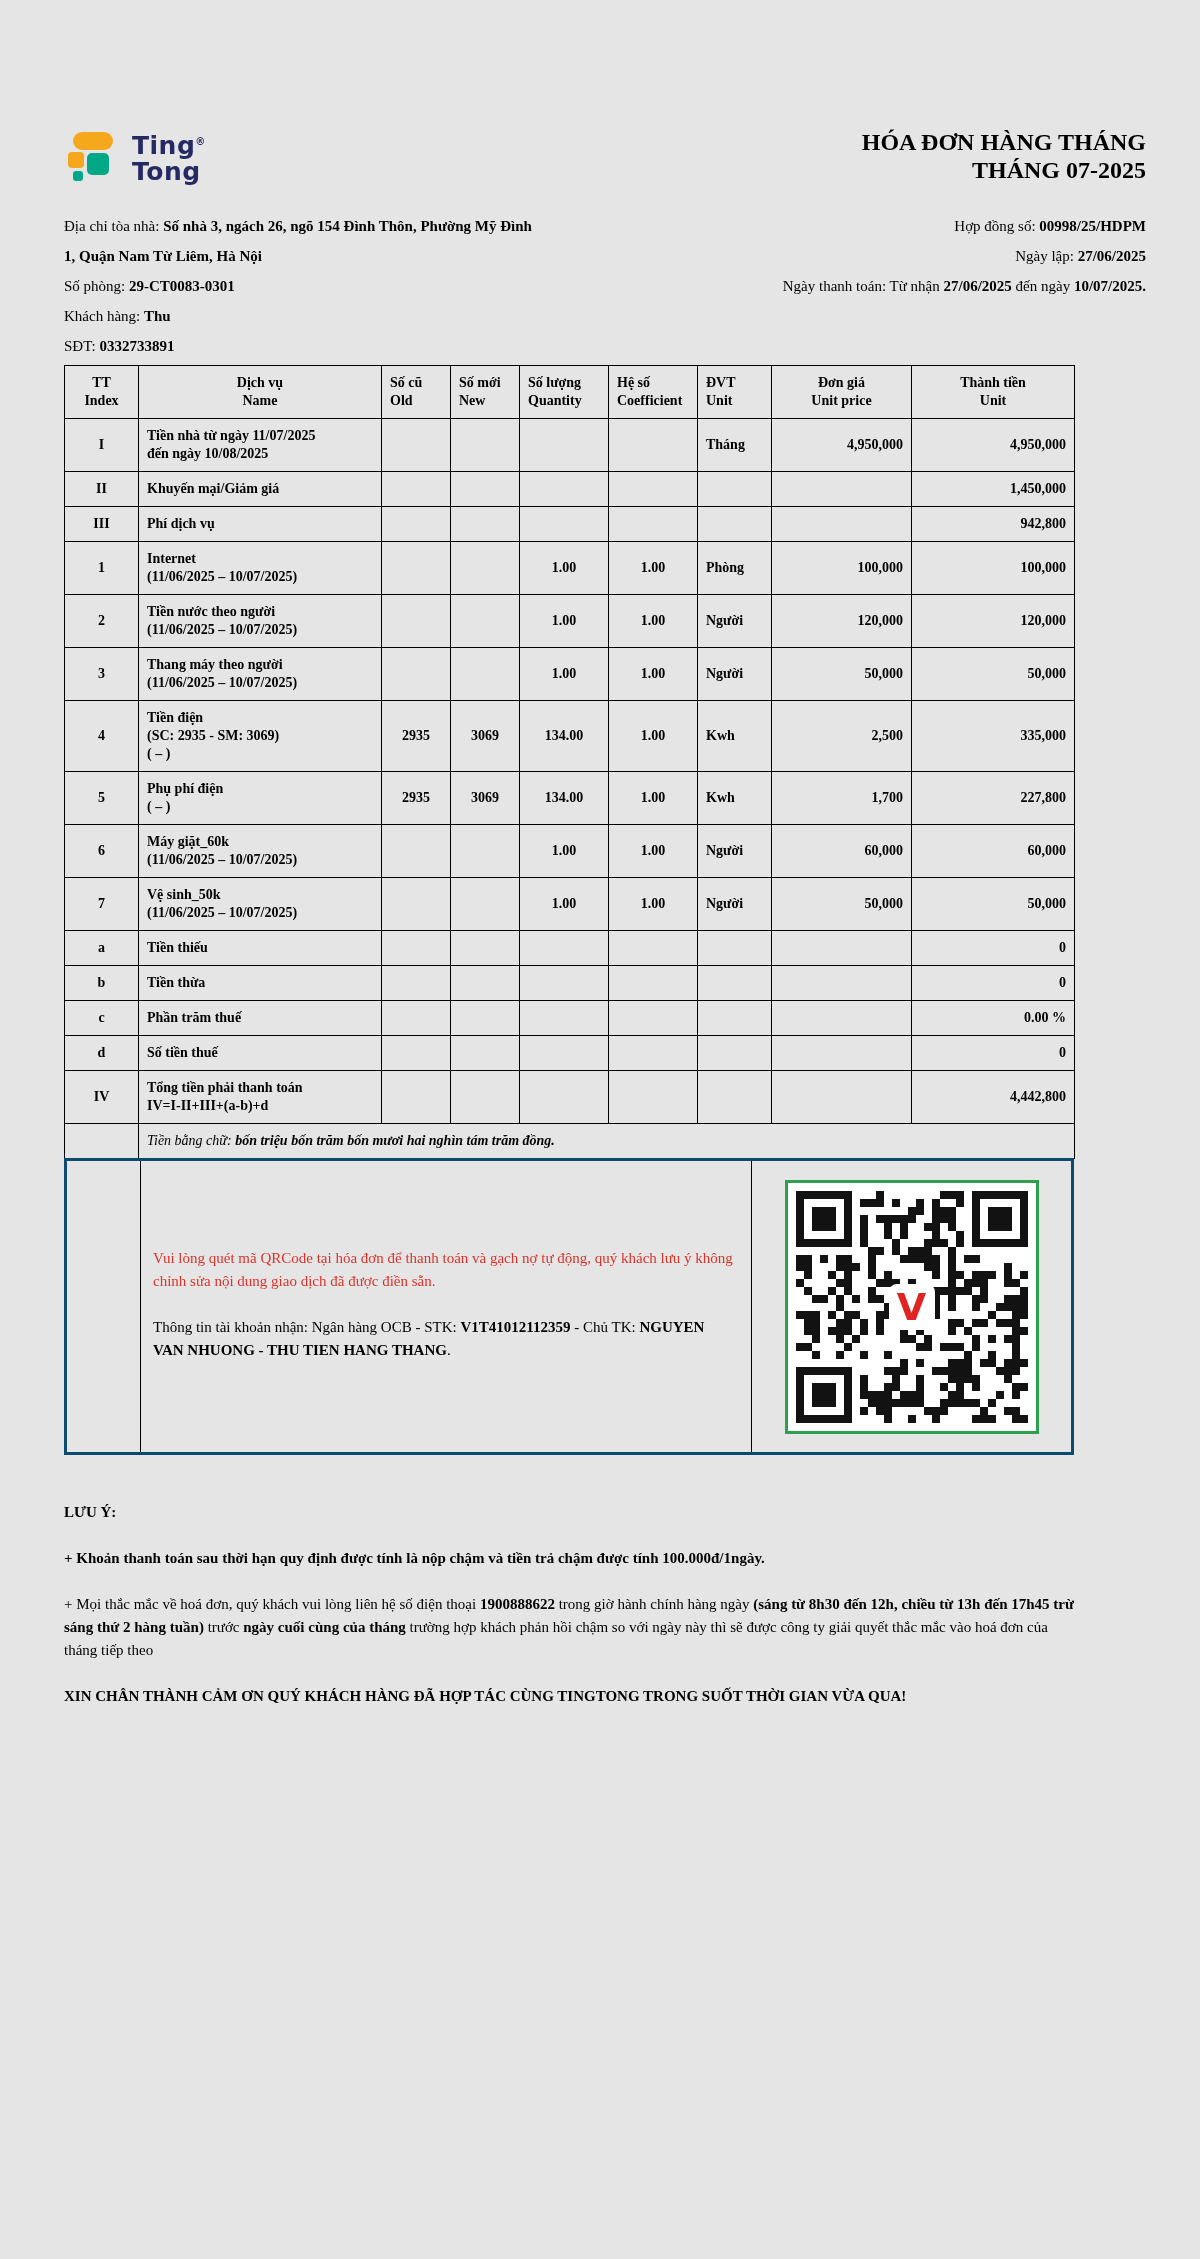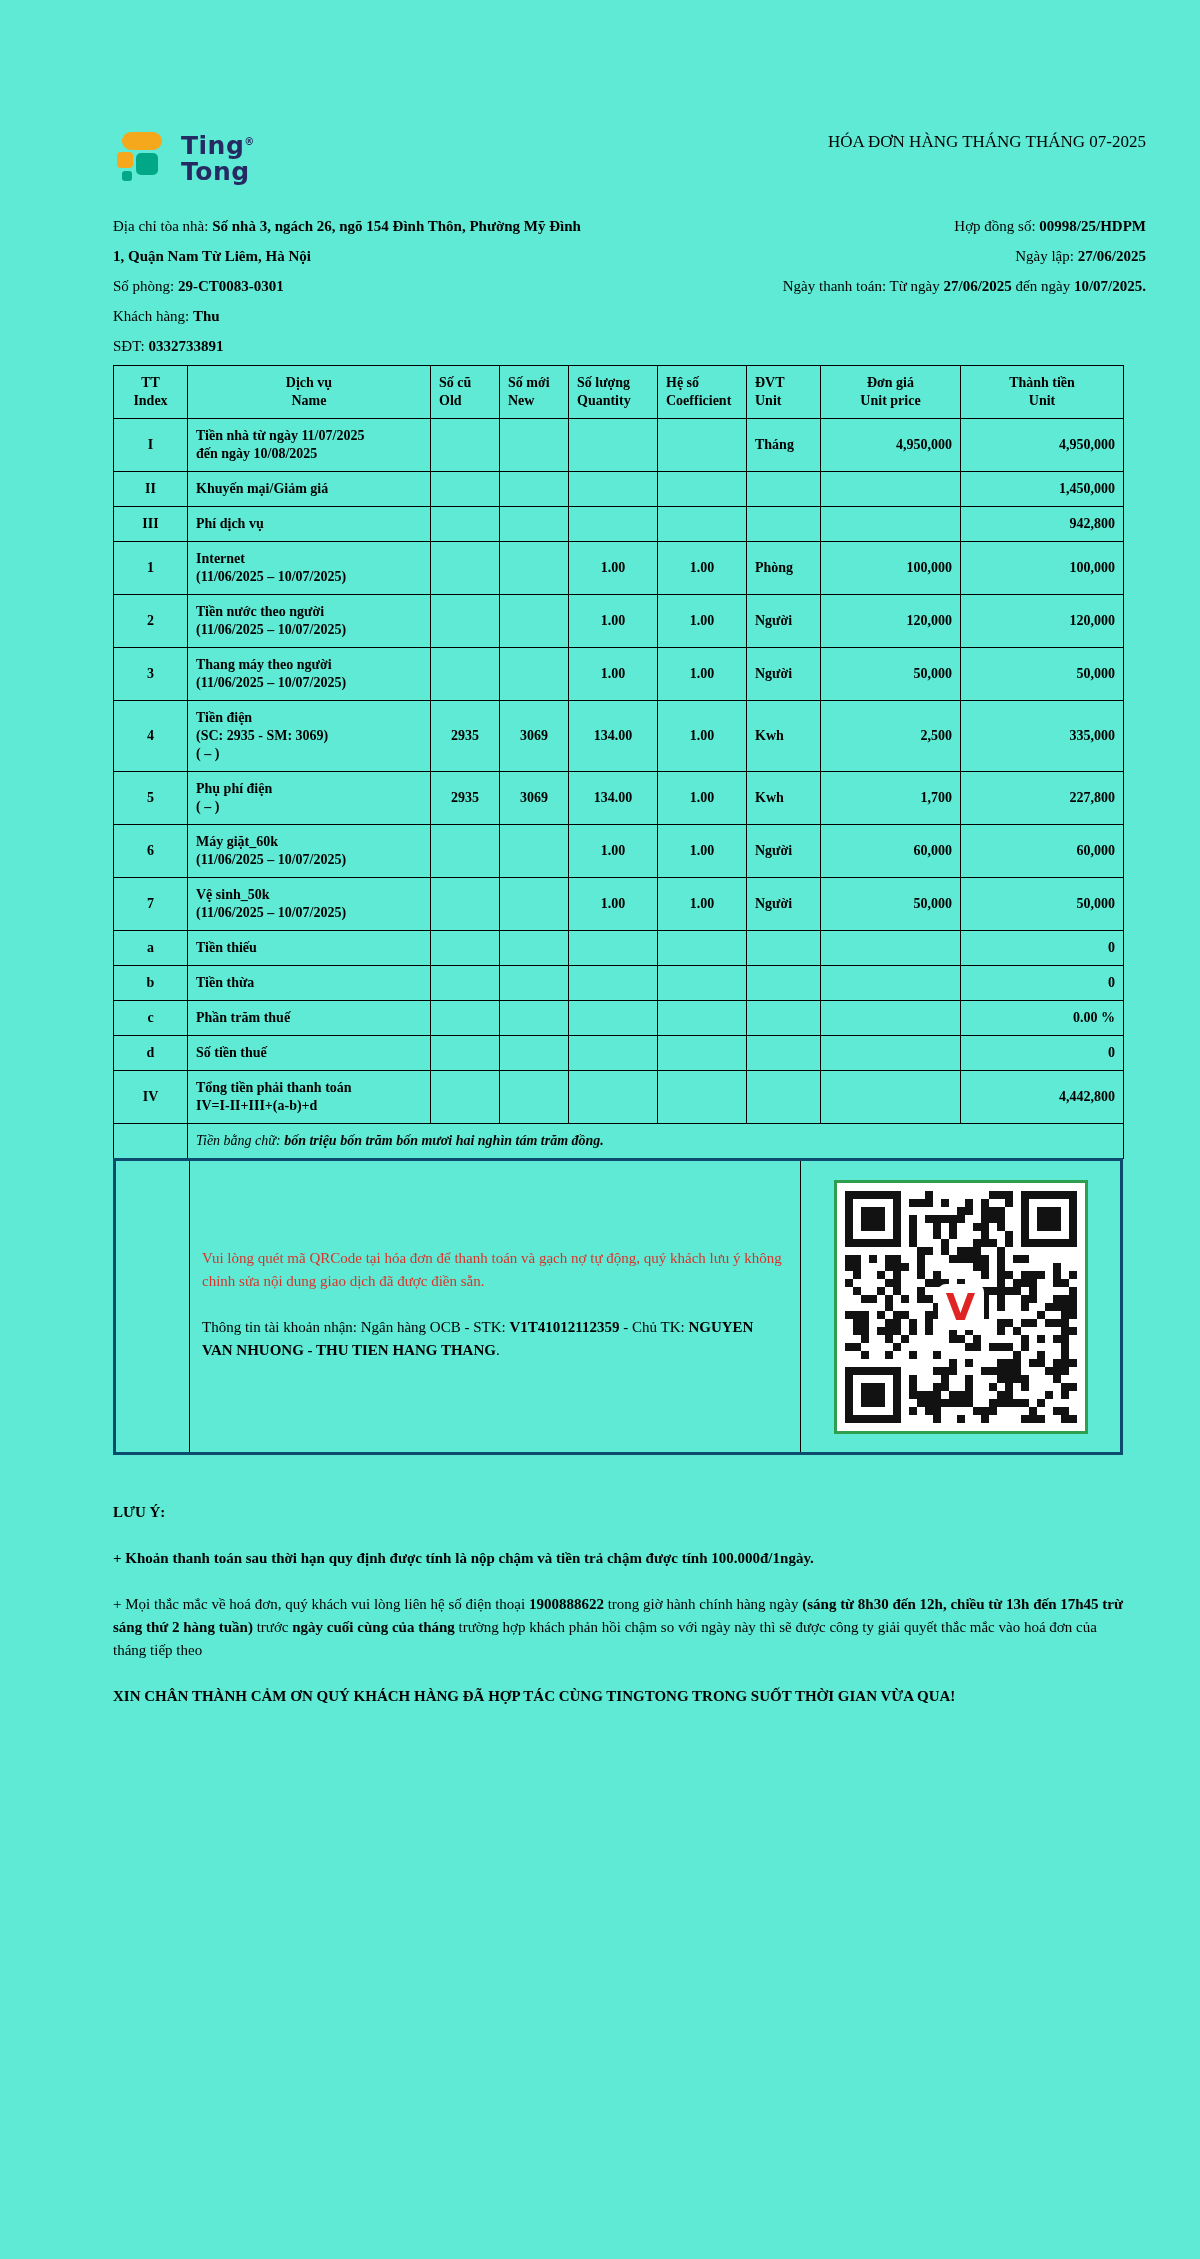--- a/index.html
+++ b/index.html
@@ -6,31 +6,31 @@
   html,body { background:#ffffff; }
   body {
     width:1200px; height:2259px;
     font-family:"Liberation Serif", serif;
     color:#000;
     position:relative;
   }
   :root{
     --red:#d9342b; --green:#2e9e4f; --orange:#f5a81c; --teal:#00a887; --navy:#262a63;
   }
-  .page { width:1200px; height:2259px; padding:128px 54px 0 113px; background:#5eead4; }
+  .page { width:1200px; height:2259px; padding:128px 54px 0 64px; background:#e5e5e5; }
 
   
   .header { display:flex; justify-content:space-between; align-items:flex-start; }
   .logo { display:flex; align-items:center; gap:10px; }
   .logo-icon { width:58px; height:58px; }
   .logo-text { font-family:"DejaVu Sans", sans-serif; font-weight:bold; color:var(--navy); font-size:25px; line-height:26px; letter-spacing:0.5px; }
   .logo-text .reg { font-size:10px; vertical-align:super; }
   .title {
     width:330px; text-align:right;
-    font-size:17px; font-weight:normal; line-height:28px;
+    font-size:24px; font-weight:bold; line-height:28px;
   }
 
   
   .meta { display:flex; justify-content:space-between; margin-top:25px; font-size:15px; }
   .meta-left  { width:470px; line-height:30px; }
   .meta-right { text-align:right; line-height:30px; }
 
   
   table.invoice { border-collapse:collapse; width:1010px; margin-top:4px; table-layout:fixed; }
   .invoice th, .invoice td {
@@ -97,21 +97,21 @@
   <div class="meta">
     <div class="meta-left">
       <div class="meta-line"><span>Địa chỉ tòa nhà: </span><span style="font-weight: bold;">Số nhà 3, ngách 26, ngõ 154 Đình Thôn, Phường Mỹ Đình 1, Quận Nam Từ Liêm, Hà Nội</span></div>
       <div class="meta-line"><span>Số phòng: </span><span style="font-weight: bold;">29-CT0083-0301</span></div>
       <div class="meta-line"><span>Khách hàng: </span><span style="font-weight: bold;">Thu</span></div>
       <div class="meta-line"><span>SĐT: </span><span style="font-weight: bold;">0332733891</span></div>
     </div>
     <div class="meta-right">
       <div class="meta-line"><span>Hợp đồng số: </span><span style="font-weight: bold;">00998/25/HDPM</span></div>
       <div class="meta-line"><span>Ngày lập: </span><span style="font-weight: bold;">27/06/2025</span></div>
-      <div class="meta-line"><span>Ngày thanh toán: Từ ngày </span><span style="font-weight: bold;">27/06/2025</span><span> đến ngày </span><span style="font-weight: bold;">10/07/2025.</span></div>
+      <div class="meta-line"><span>Ngày thanh toán: Từ nhận </span><span style="font-weight: bold;">27/06/2025</span><span> đến ngày </span><span style="font-weight: bold;">10/07/2025.</span></div>
     </div>
   </div>
 
   <table class="invoice">
     <colgroup>
       <col style="width:74px">
         <col style="width:243px">
         <col style="width:69px">
         <col style="width:69px">
       <col style="width:89px">

